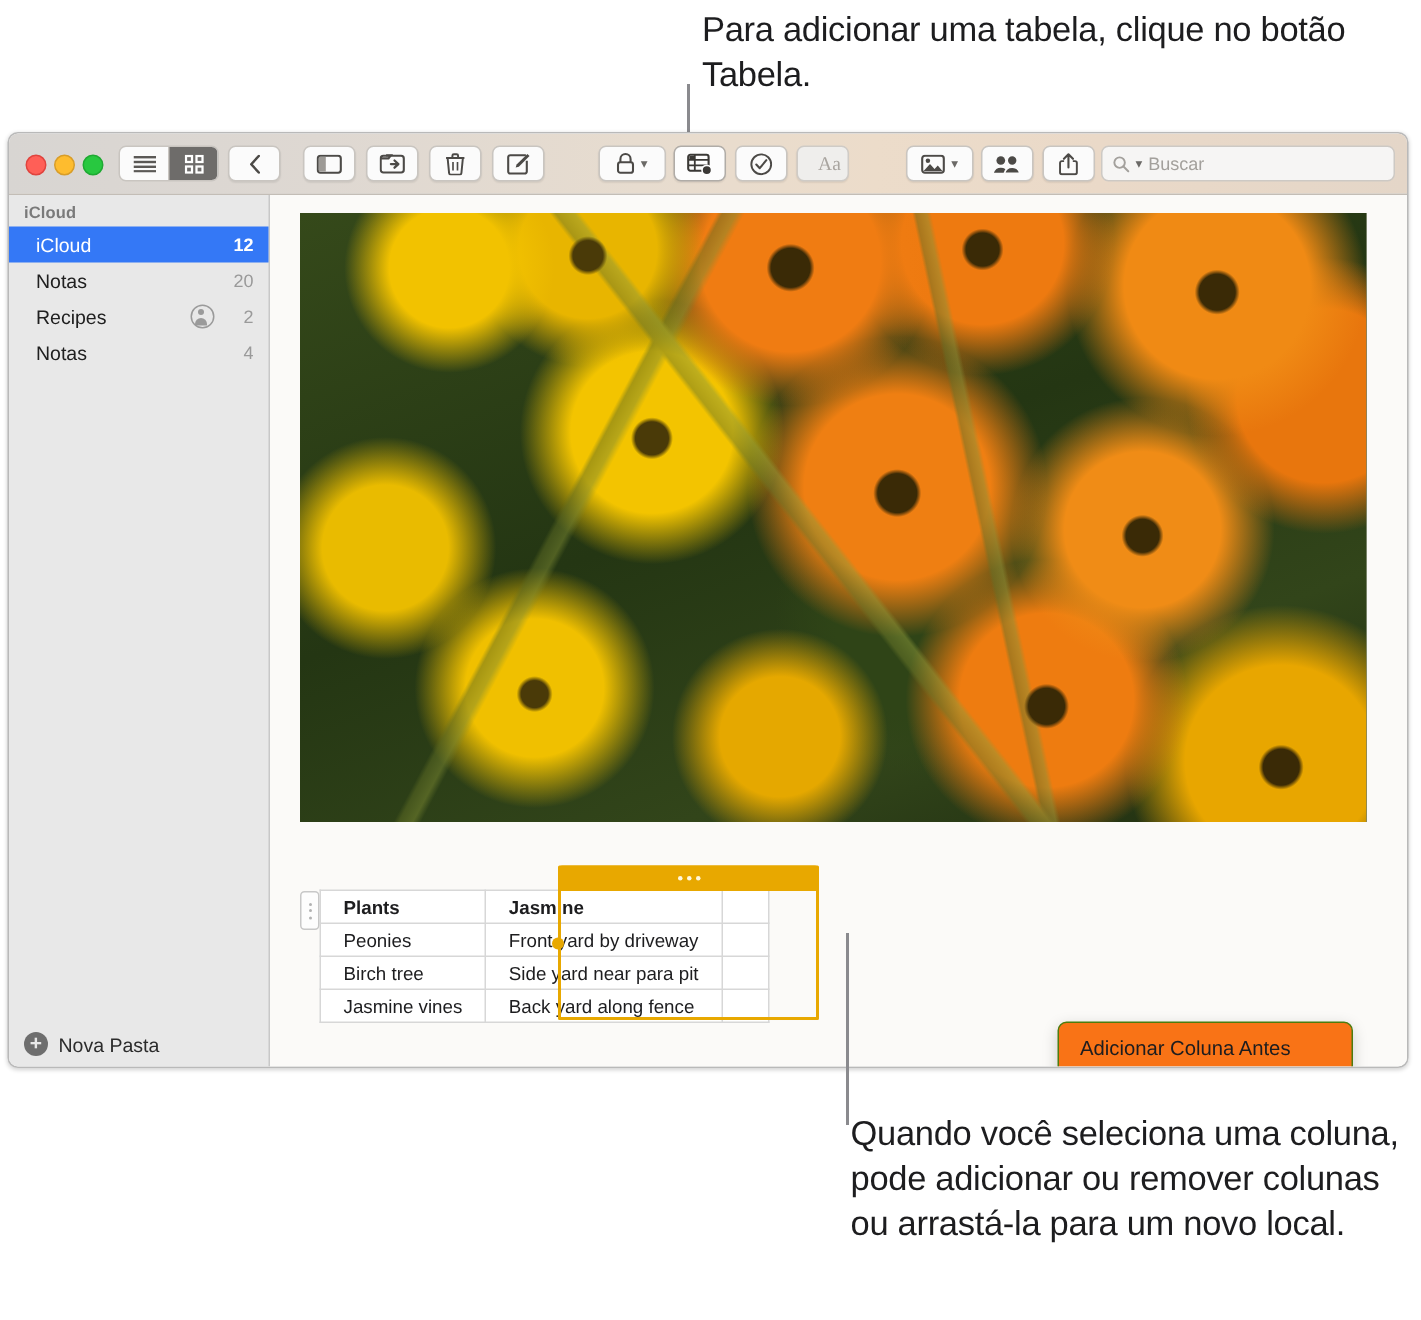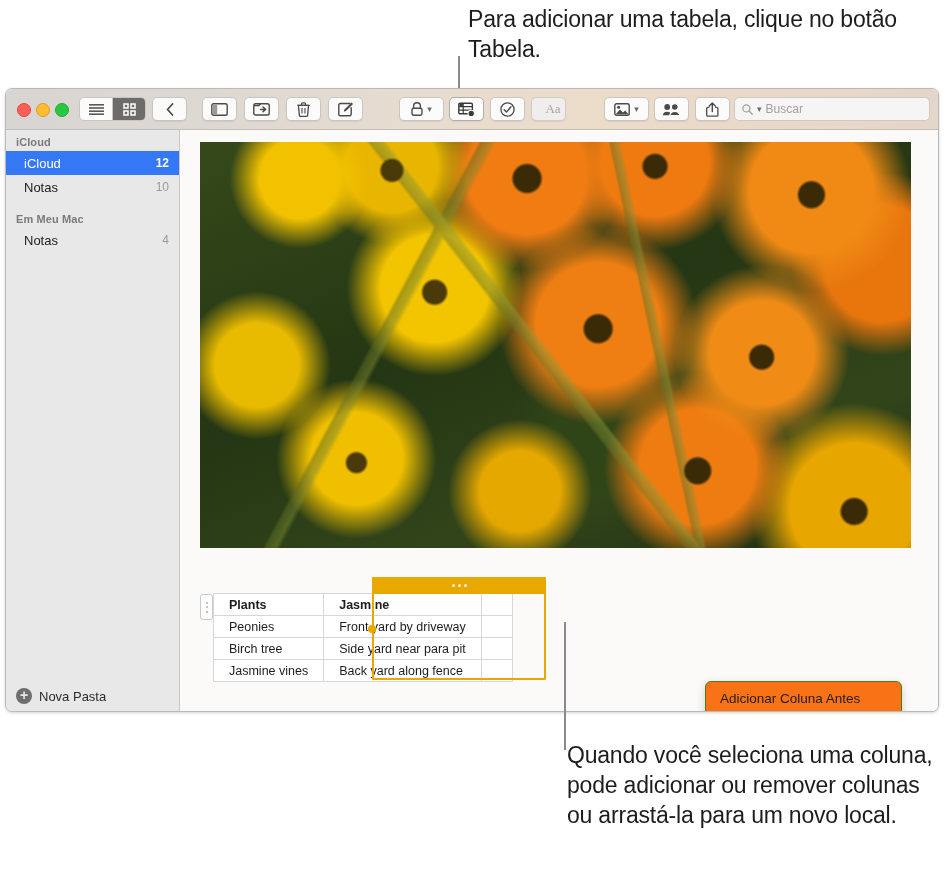--- a/index.html
+++ b/index.html
@@ -292,25 +292,29 @@
 
       <div class="sb-head">iCloud</div>
 
       <div class="sb-row sel">
         <span class="lbl">iCloud</span>
         <span class="cnt">12</span>
       </div>
 
       <div class="sb-row">
         <span class="lbl">Notas</span>
-        <span class="cnt">10</span>
-      </div>
-
-
-      <div class="sb-head" style="padding-top:14px;">Em Meu Mac</div>
+        <span class="cnt">20</span>
+      </div>
+
+      <div class="sb-row">
+        <span class="lbl">Recipes</span>
+        <span class="shared-icon"></span>
+        <span class="cnt">2</span>
+      </div>
+
 
       <div class="sb-row">
         <span class="lbl">Notas</span>
         <span class="cnt">4</span>
       </div>
 
       <div id="newfolder">
         <span class="plus">+</span>
         <span class="t">Nova Pasta</span>
       </div>

